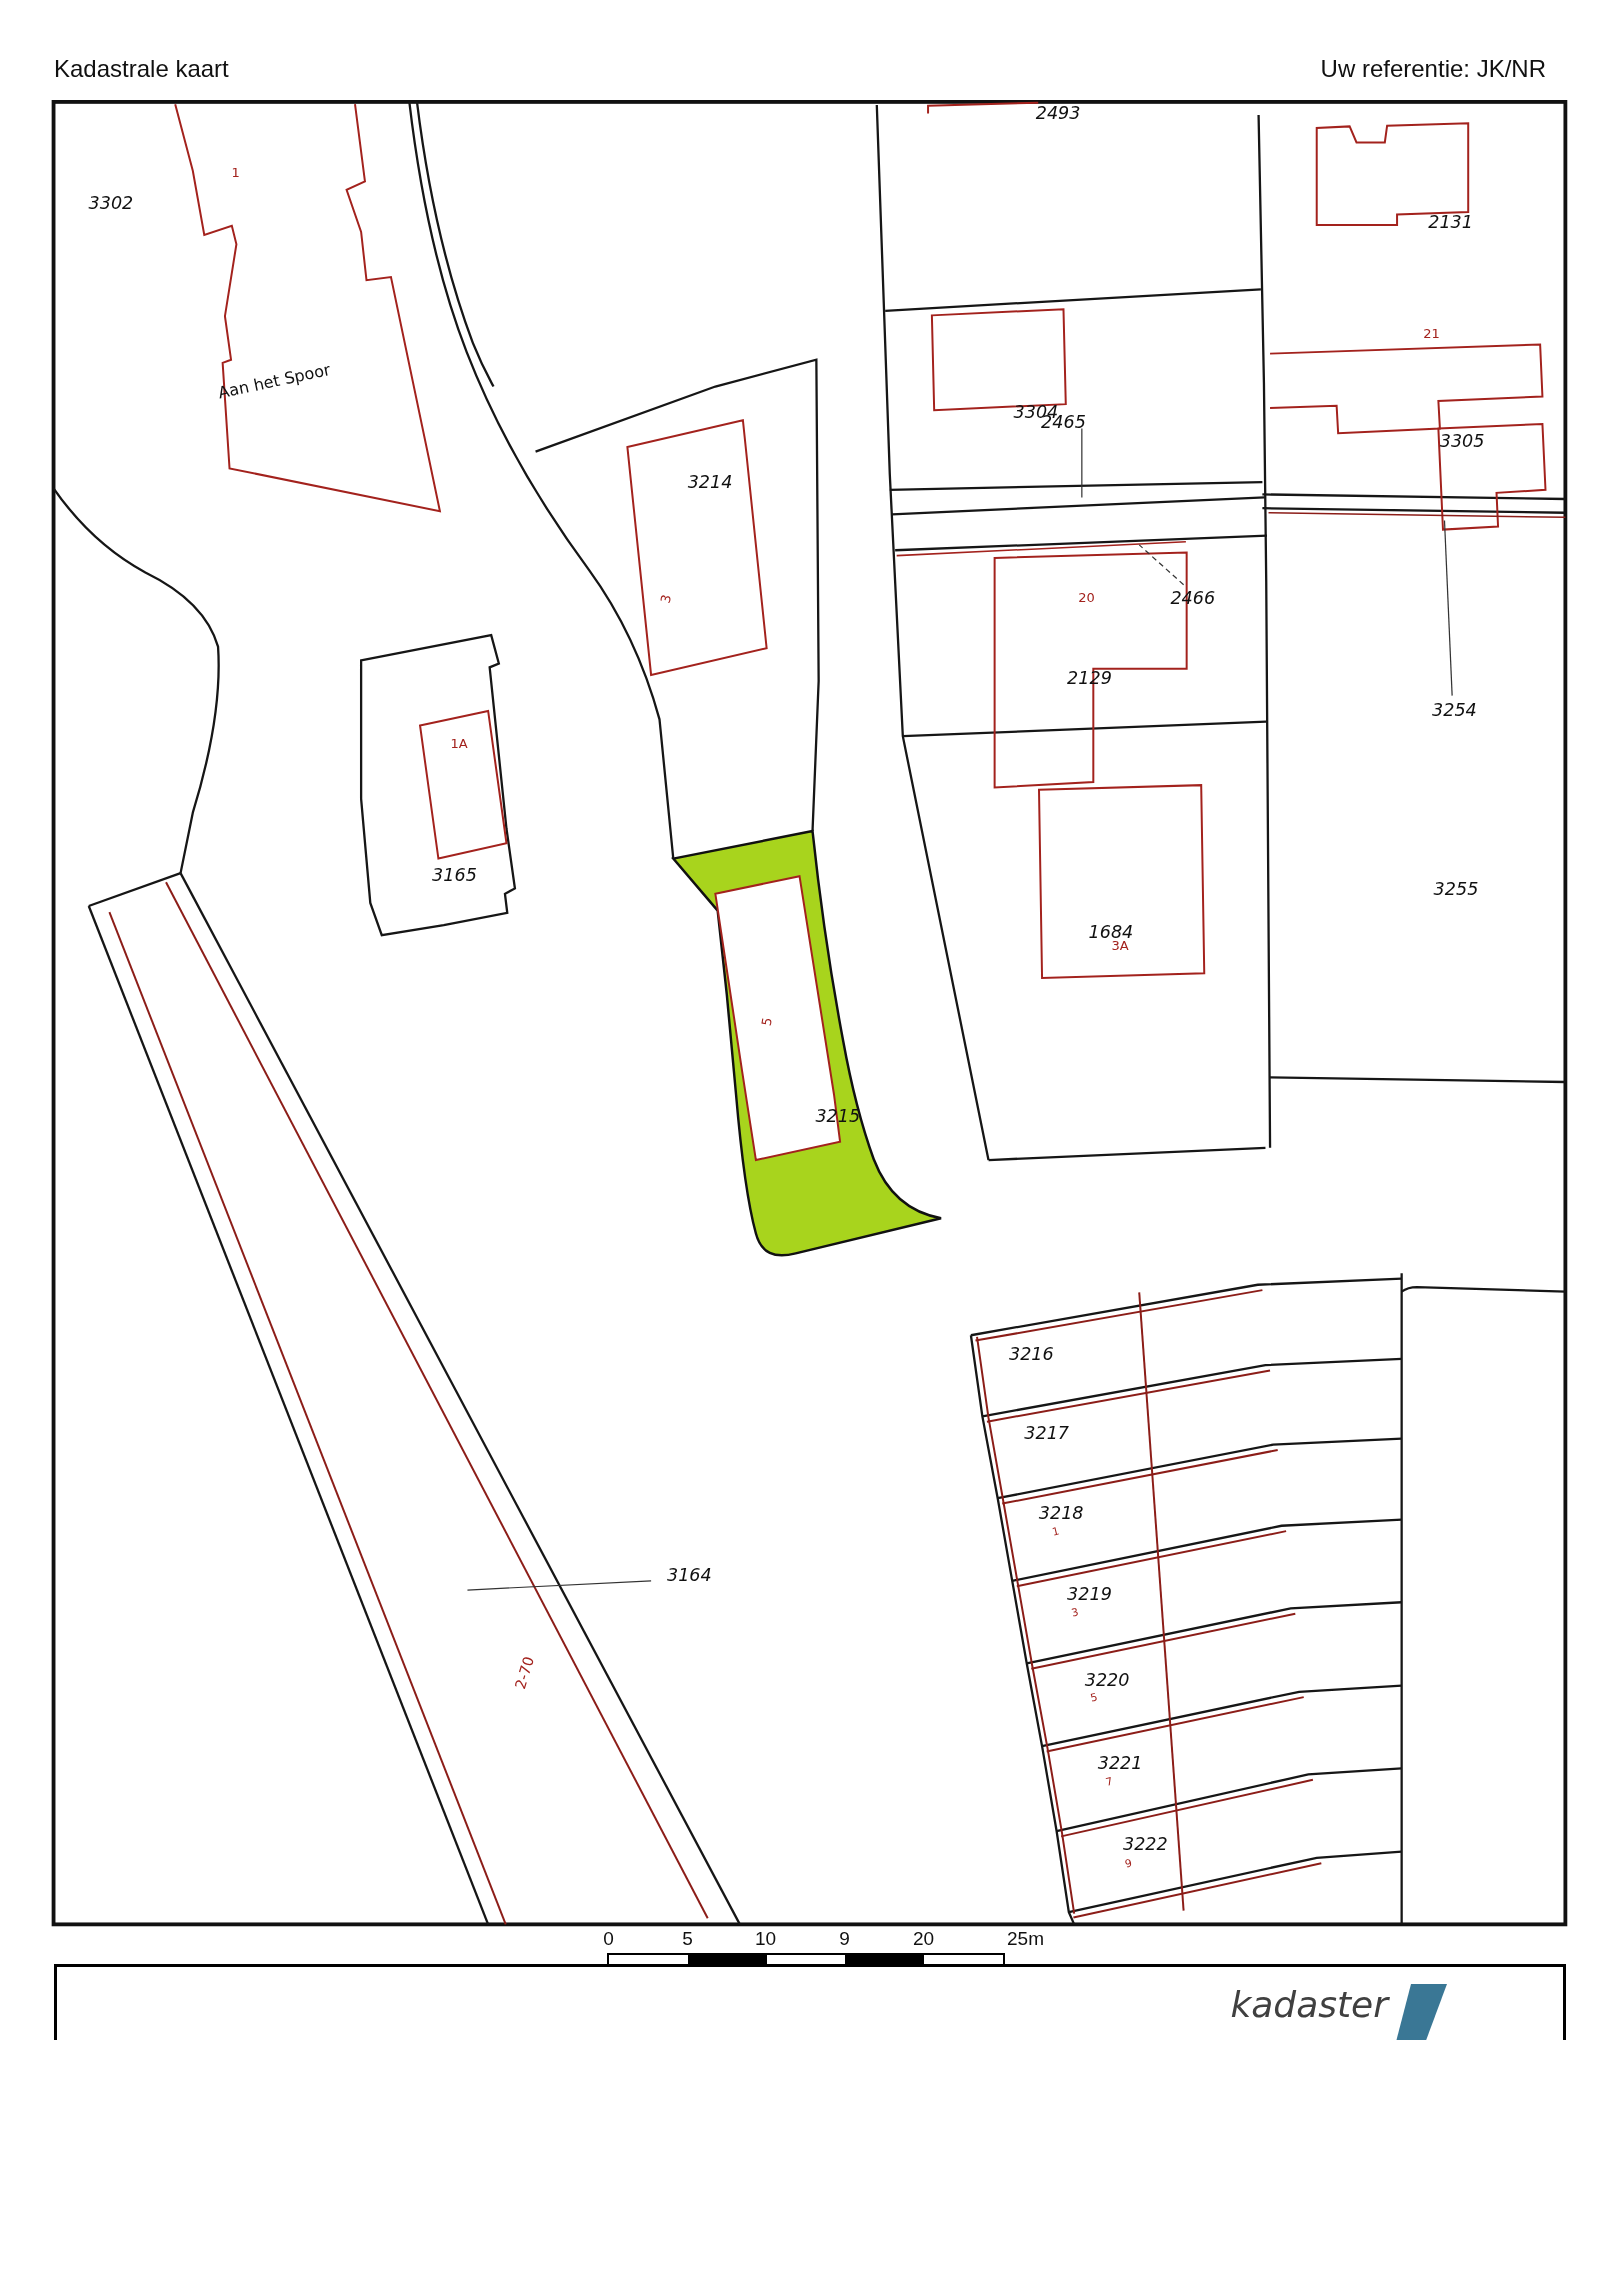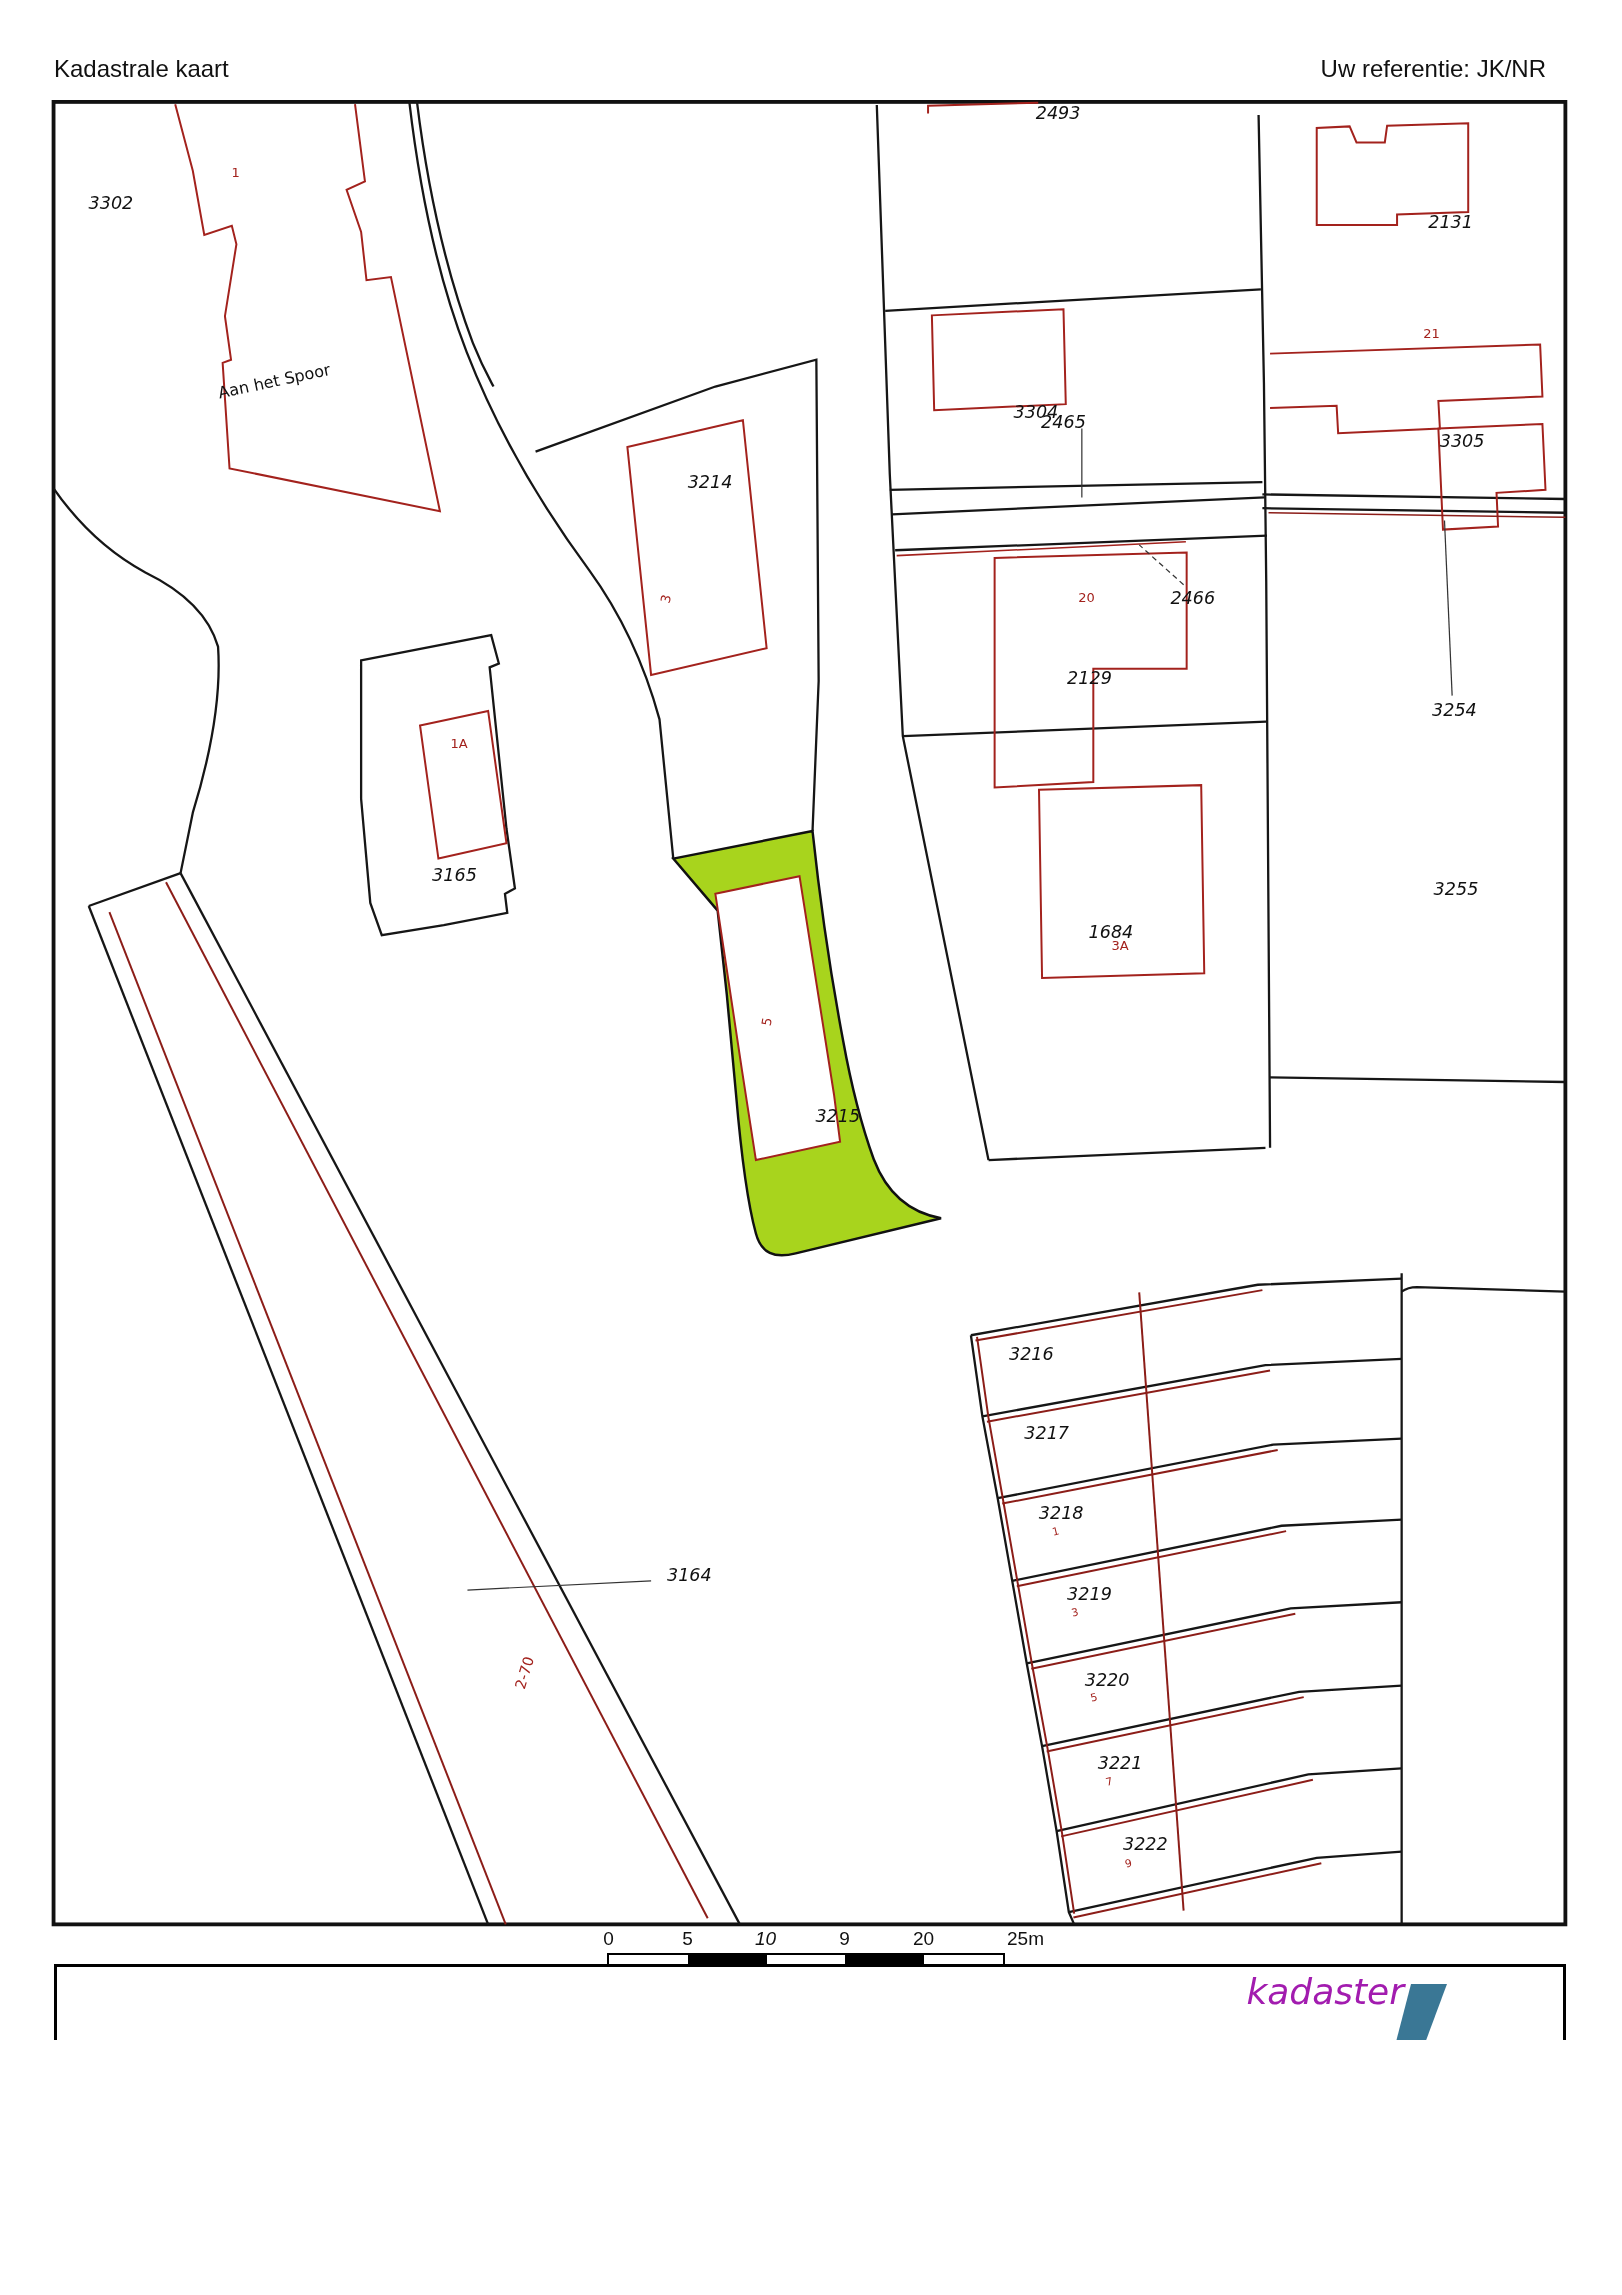--- a/index.html
+++ b/index.html
@@ -165,21 +165,21 @@
       <text x="1406" y="2112" font-size="14" transform="rotate(-14 1406 2112)">3</text>
       <text x="1431" y="2223" font-size="14" transform="rotate(-14 1431 2223)">5</text>
       <text x="1451" y="2333" font-size="14" transform="rotate(-14 1451 2333)">7</text>
       <text x="1476" y="2440" font-size="14" transform="rotate(-14 1476 2440)">9</text>
     </g>
   </svg>
 
   <div class="abs" style="left:607px;top:1928px;width:398px;height:43px;">
     <div class="abs" style="left:-6.1px;top:0;width:15.3px;text-align:center;font-size:19px;">0</div>
     <div class="abs" style="left:73px;top:0;width:15.3px;text-align:center;font-size:19px;">5</div>
-    <div class="abs" style="left:147px;top:0;width:23px;text-align:center;font-size:19px;font-style:italic;">10</div>
+    <div class="abs" style="left:147px;top:0;width:23px;text-align:center;font-size:19px;">10</div>
     <div class="abs" style="left:226px;top:0;width:23px;text-align:center;font-size:19px;">9</div>
     <div class="abs" style="left:305px;top:0;width:23px;text-align:center;font-size:19px;">20</div>
     <div class="abs" style="left:381px;top:0;width:34px;text-align:left;font-size:19px;margin-left:19px;">25m</div>
     <div class="abs" style="left:0;top:24.5px;width:394px;height:10.7px;border:2.3px solid #000;display:flex;">
       <div style="width:79px;background:#fff;"></div>
       <div style="width:79px;background:#000;"></div>
       <div style="width:79px;background:#fff;"></div>
       <div style="width:79px;background:#000;"></div>
       <div style="width:79px;background:#fff;"></div>
     </div>
@@ -222,22 +222,22 @@
 
     
     
 
     
     
     
   </div>
 
   <div class="abs" style="left:1209px;top:1968px;width:352px;height:264px;">
-    <div class="abs" style="left:21.4px;top:3px;font-size:36px;font-style:italic;color:#a21caf;
-                            font-family:'DejaVu Sans',sans-serif;margin-left:16px;">kadaster</div>
+    <div class="abs" style="left:21.4px;top:16px;font-size:36px;font-style:italic;color:#404040;
+                            font-family:'DejaVu Sans',sans-serif;">kadaster</div>
     <svg class="abs" style="left:0;top:0;" width="352" height="264" viewBox="0 0 460 345">
       <path d="M264,21 L311,21 L234,228 Q220,258 199,273 L218,198 Z" fill="#3a7795"></path>
       <path d="M292,140 L321,134 L421,312 L391,318 Z" fill="#2e3263"></path>
     </svg>
   </div>
 
 </div>
 
 
 </body></html>

